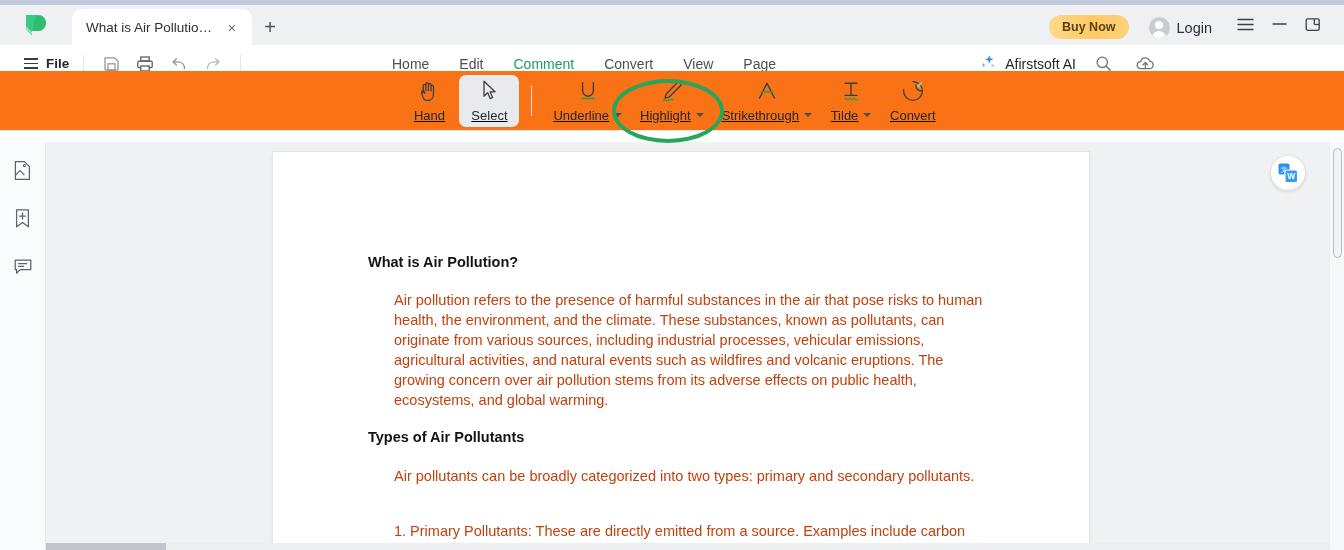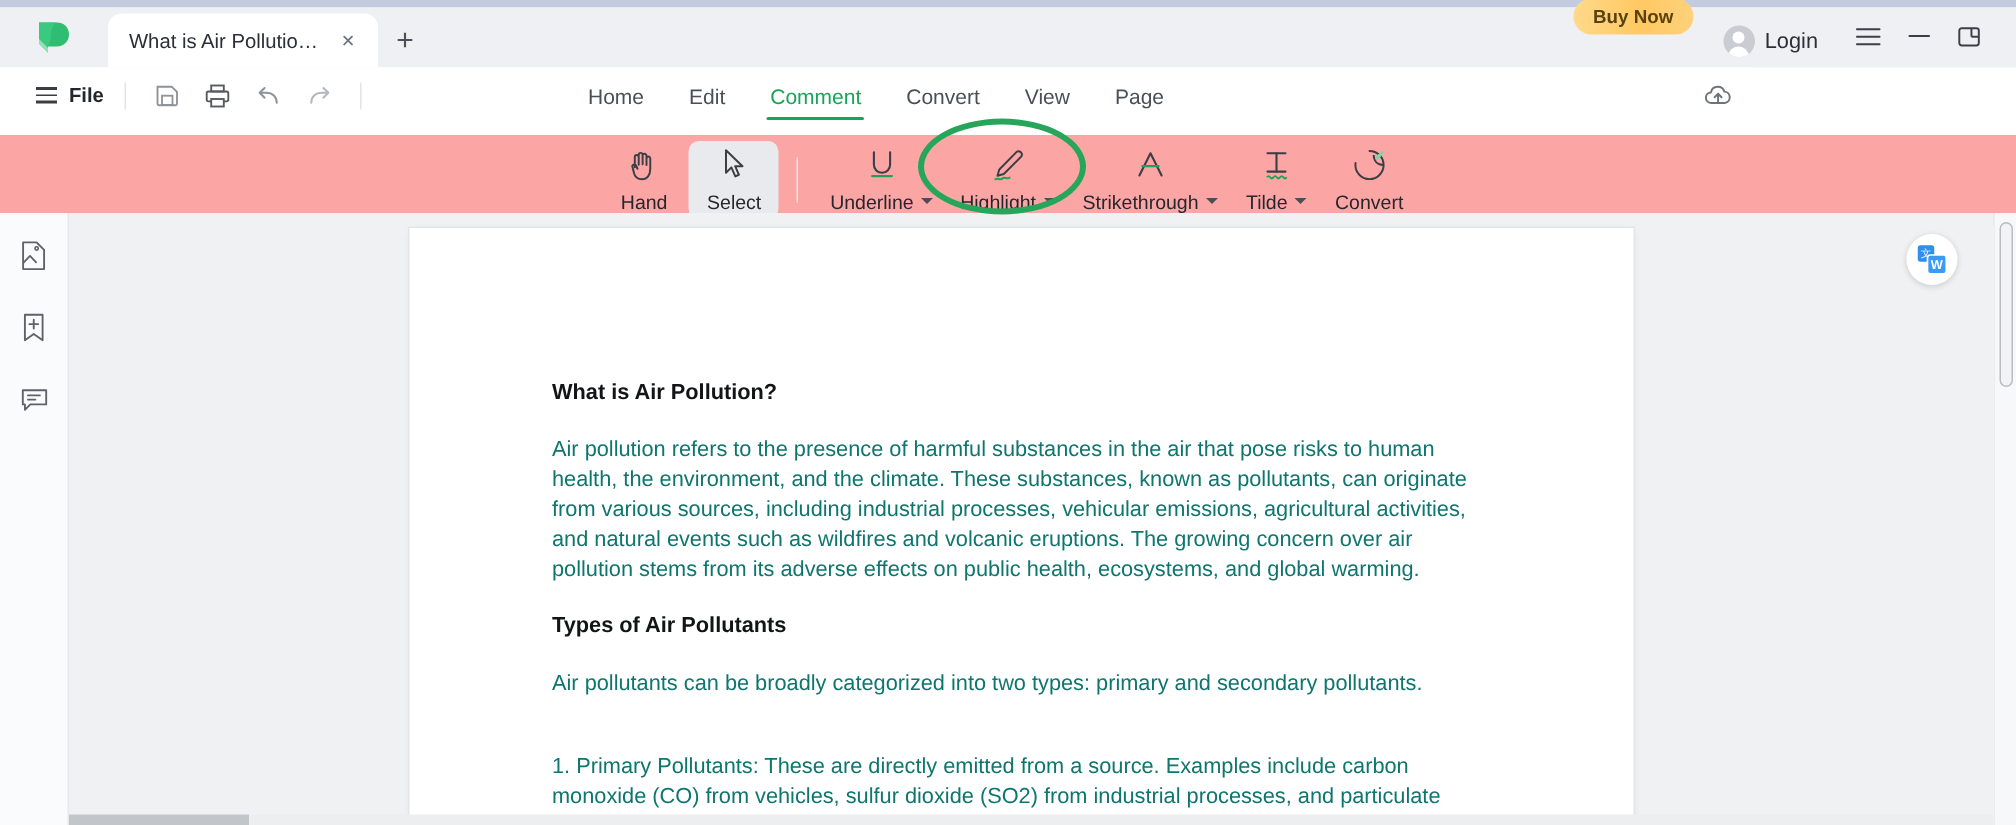--- a/index.html
+++ b/index.html
@@ -49,21 +49,21 @@
   }
   .newtab {
     width:36px; height:36px; display:flex; align-items:center; justify-content:center;
     color:#4c5059; font-size:20px; font-weight:300;
   }
   .title-spacer { flex:1; }
   .buy-now {
     height:24px; padding:0 13px; border-radius:12px;
     background:linear-gradient(90deg,#ffd98a 0%,#ffc963 55%,#ffd17a 100%);
     color:#5a4210; font-size:12.5px; font-weight:bold;
-    display:flex; align-items:center; margin-bottom:22px;
+    display:flex; align-items:center; margin-bottom:6px;
   }
   .login {
     display:flex; align-items:center; gap:7px; margin:0 16px 7px 20px;
     color:#2c2f36; font-size:14.5px;
   }
   .avatar {
     width:21px; height:21px; border-radius:50%; background:#c9ccd2;
     position:relative; overflow:hidden;
   }
   .avatar::before {
@@ -116,24 +116,24 @@
   }
   .ai-btn { display:flex; align-items:center; gap:8px; font-size:14px; color:#23262c; }
   .cloud-btn {
     position:absolute; right:10px; top:6px;
     width:26px; height:26px; display:flex; align-items:center; justify-content:center;
     color:#6e737c;
   }
 
   
   .anno-bar {
-    position:absolute; left:0; top:90px; width:1344px; height:60px;
-    background:#fca5a5;
+    position:absolute; left:0; top:71px; width:1344px; height:60px;
+    background:#f97316;
     border-bottom:1px solid #e6e8eb;
-    display:flex; align-items:center; justify-content:center;
+    display:flex; align-items:center; justify-content:center;text-decoration:underline;
   }
   .tool {
     position:relative;
     min-width:60px; height:52px; padding:0 9px;
     display:flex; flex-direction:column; align-items:center; justify-content:center;
     gap:5px; border-radius:7px;
   }
   .tool.active { background:#e8eaed; }
   .tool-icon { height:24px; display:flex; align-items:center; justify-content:center; }
   .tool-label {
@@ -169,22 +169,23 @@
     background:#f0f1f3; overflow:hidden;
   }
   .page {
     position:absolute; left:227px; top:10px; width:816px; height:470px;
     background:#ffffff;
     box-shadow:0 0 0 1px #e3e5e8, 0 2px 6px rgba(0,0,0,0.07);
   }
   .page-body { padding:100px 95px 0 95px; }
   .doc-h { font-size:14.5px; font-weight:bold; color:#121416; line-height:1.4; }
   .doc-p {
-    font-size:14.5px; color:#0f766e; line-height:20px; margin-top:18px;
+    font-size:14.5px; color:#c2410c; line-height:20px; margin-top:18px;
     text-align:left;
+    margin-left:26px;
   }
   .doc-p b { font-weight:normal; }
   .gap-lg { height:17px; }
 
   .word-fab {
     position:absolute; right:24px; top:14px;
     width:34px; height:34px; border-radius:50%;
     background:#ffffff; box-shadow:0 1px 4px rgba(0,0,0,0.16);
     display:flex; align-items:center; justify-content:center;
     z-index:4;
@@ -307,20 +308,38 @@
 
     <div class="menu-tabs">
       <div class="menu-tab">Home</div>
       <div class="menu-tab">Edit</div>
       <div class="menu-tab active">Comment</div>
       <div class="menu-tab">Convert</div>
       <div class="menu-tab">View</div>
       <div class="menu-tab">Page</div>
     </div>
 
+    <div class="ai-area">
+      <div class="ai-btn">
+        <span>
+          <svg width="18" height="18" viewBox="0 0 18 18">
+            <path d="M10.2 2.2l1.15 3.0 3.0 1.15-3.0 1.15-1.15 3.0-1.15-3.0-3.0-1.15 3.0-1.15z" fill="#2b8cf0"></path>
+            <path d="M4.6 9.8l.62 1.6 1.6.62-1.6.62-.62 1.6-.62-1.6-1.6-.62 1.6-.62z" fill="#63b4f7"></path>
+            <circle cx="13.6" cy="12.4" r="1.25" fill="#8ccbfa"></circle>
+          </svg>
+        </span>
+        <span>Afirstsoft AI</span>
+      </div>
+      <div class="qicon">
+        <svg width="17" height="17" viewBox="0 0 17 17">
+          <circle cx="7.3" cy="7.3" r="5.2" fill="none" stroke="#6b7079" stroke-width="1.3"></circle>
+          <line x1="11.2" y1="11.2" x2="15.2" y2="15.2" stroke="#6b7079" stroke-width="1.3" stroke-linecap="round"></line>
+        </svg>
+      </div>
+    </div>
 
     <div class="cloud-btn">
       <svg width="21" height="18" viewBox="0 0 21 18">
         <path d="M5.4 13.6a3.5 3.5 0 0 1 .25-6.98A4.6 4.6 0 0 1 14.6 6.1a3.8 3.8 0 0 1 .6 7.5z" fill="none" stroke="#6e737c" stroke-width="1.3" stroke-linejoin="round"></path>
         <path d="M10.4 13.6V7.6M8.1 9.8l2.3-2.3 2.3 2.3" fill="none" stroke="#6e737c" stroke-width="1.3" stroke-linecap="round" stroke-linejoin="round"></path>
       </svg>
     </div>
   </div>
 
   <div class="anno-bar">

